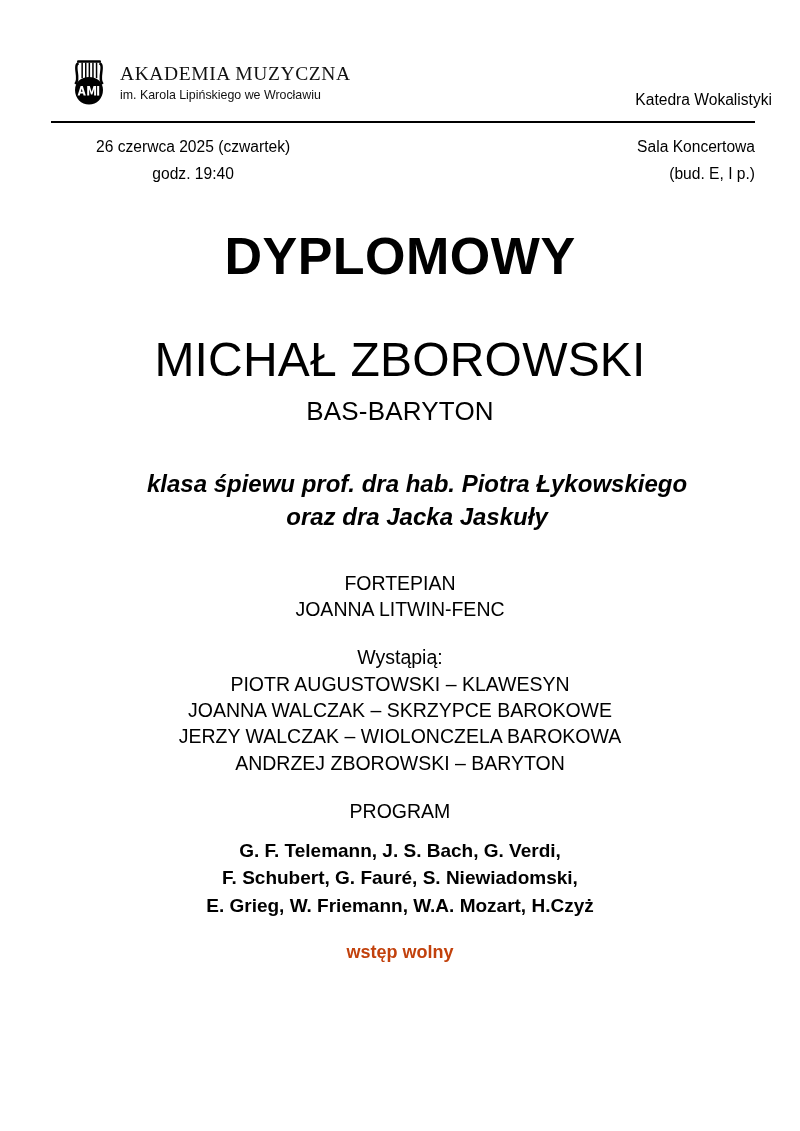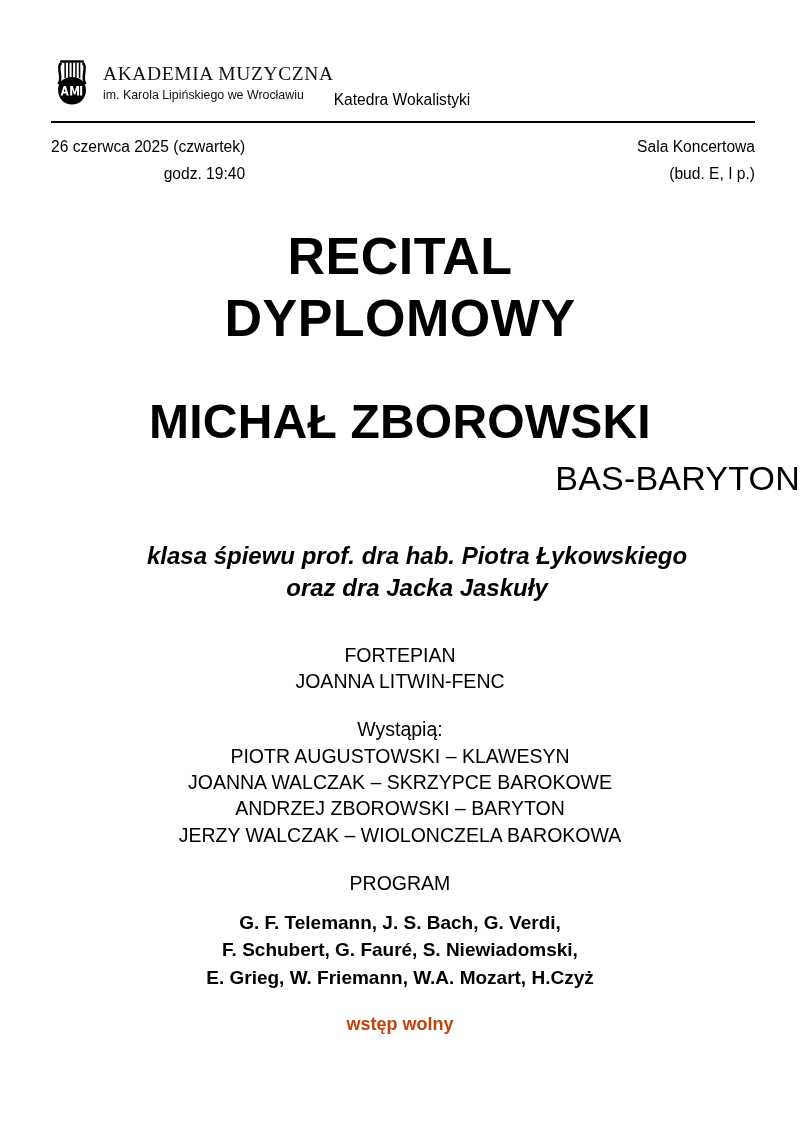--- a/index.html
+++ b/index.html
@@ -18,27 +18,27 @@
     height: 1131px;
     margin: 0 auto;
     background: #ffffff;
     overflow: hidden;
     box-sizing: border-box;
   }
 
   
   .header {
     position: absolute;
-    left: 51px;
+    left: 68px;
     top: 52px;
     width: 704px;
     height: 60px;
     display: flex;
     align-items: flex-start;
-    justify-content: flex-start;
+    justify-content: space-between;
   }
   .brand {
     display: flex;
     align-items: flex-start;
     gap: 10px;
     margin-top: 4px;
   }
   .brand-logo {
     width: 42px;
     height: 52px;
@@ -94,21 +94,21 @@
     width: 704px;
     display: flex;
     align-items: flex-start;
     justify-content: space-between;
   }
   .meta-left, .meta-right {
     font-size: 15.6px;
     line-height: 1.75;
     white-space: nowrap;
   }
-  .meta-left { text-align: right; }
+  .meta-left { text-align: center; margin-left: 45px; }
   .meta-right { text-align: right; }
   .meta-line { display: block; }
 
   
   .body-block {
     position: absolute;
     left: 0;
     top: 226px;
     width: 800px;
     text-align: center;
@@ -118,31 +118,30 @@
     font-size: 52px;
     font-weight: bold;
     line-height: 1.19;
     letter-spacing: 0.5px;
   }
   .title-main .l { display: block; }
 
   .performer-block { margin-top: 46px; }
   .performer-name {
     font-size: 48px;
-    font-weight: bold;
+    font-weight: normal;
     line-height: 1.1;
     letter-spacing: 0.2px;
   }
   .performer-voice {
-    font-size: 34px;
+    font-size: 26px;
     font-weight: normal;
     line-height: 1.25;
     margin-top: 8px;
     letter-spacing: 0.2px;
-    text-align: right;
   }
 
   .teacher-block {
     margin-top: 41px;
     font-size: 24px;
     font-style: italic;
     font-weight: bold;
     line-height: 1.35;
   }
   .teacher-block .l { display: block; padding-left: 34px; }
@@ -240,21 +239,20 @@
     </div>
     <div class="meta-right">
       <span class="meta-line">Sala Koncertowa</span>
       <span class="meta-line">(bud. E, I p.)</span>
     </div>
   </div>
 
   <div class="body-block">
 
     <div class="title-main">
-      <span class="l">RECITAL</span>
       <span class="l">DYPLOMOWY</span>
     </div>
 
     <div class="performer-block">
       <div class="performer-name">MICHAŁ ZBOROWSKI</div>
       <div class="performer-voice">BAS-BARYTON</div>
     </div>
 
     <div class="teacher-block">
       <span class="l">klasa śpiewu prof. dra hab. Piotra Łykowskiego</span>
@@ -263,22 +261,22 @@
 
     <div class="piano-block">
       <span class="l">FORTEPIAN</span>
       <span class="l">JOANNA LITWIN-FENC</span>
     </div>
 
     <div class="guests-block">
       <span class="l">Wystąpią:</span>
       <span class="l">PIOTR AUGUSTOWSKI – KLAWESYN</span>
       <span class="l">JOANNA WALCZAK – SKRZYPCE BAROKOWE</span>
+      <span class="l">JERZY WALCZAK – WIOLONCZELA BAROKOWA</span>
       <span class="l">ANDRZEJ ZBOROWSKI – BARYTON</span>
-      <span class="l">JERZY WALCZAK – WIOLONCZELA BAROKOWA</span>
     </div>
 
     <div class="program-head">PROGRAM</div>
 
     <div class="program-list">
       <span class="l">G. F. Telemann, J. S. Bach, G. Verdi,</span>
       <span class="l">F. Schubert, G. Fauré, S. Niewiadomski,</span>
       <span class="l">E. Grieg, W. Friemann, W.A. Mozart, H.Czyż</span>
     </div>
 

